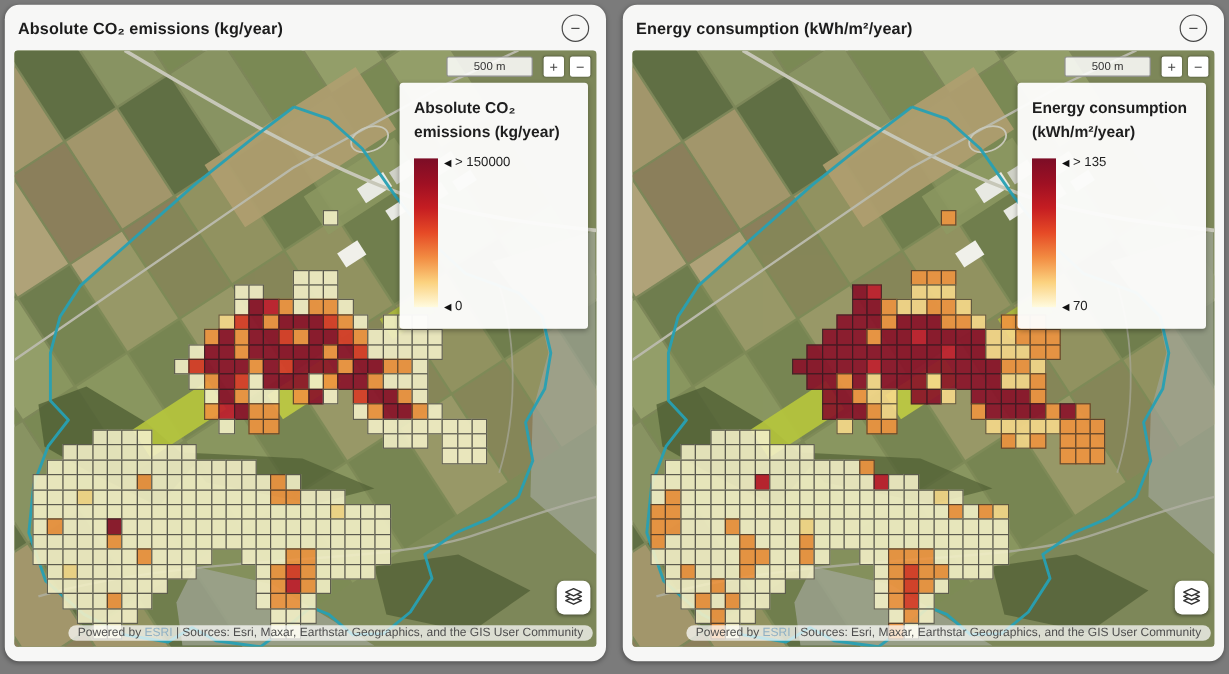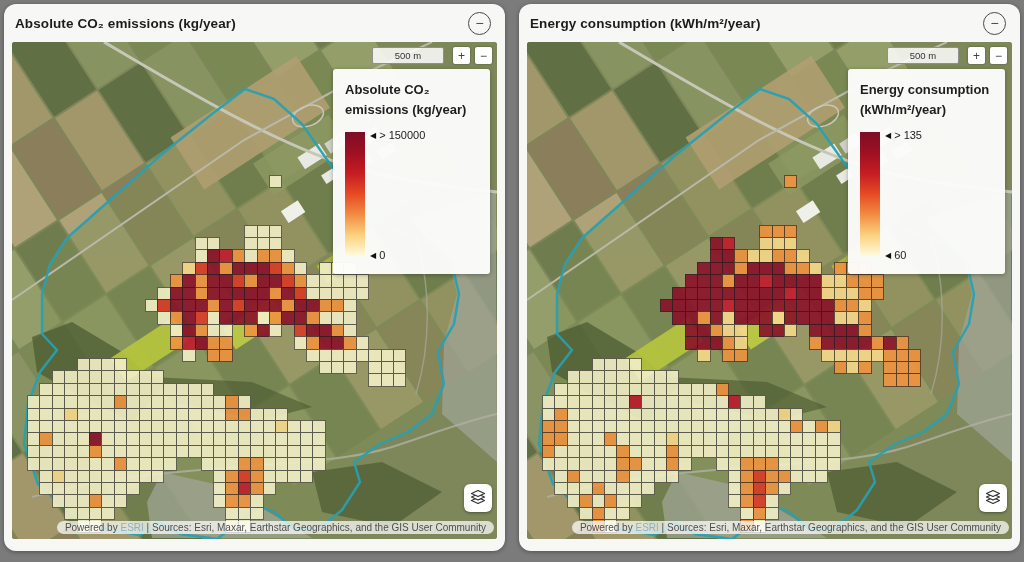--- a/index.html
+++ b/index.html
@@ -1203,21 +1203,21 @@
     <aside class="legend">
       <div class="legend-title">Energy consumption (kWh/m²/year)</div>
       <div class="ramp-wrap">
         <div class="ramp" style="background: linear-gradient(rgb(124, 13, 38), rgb(158, 16, 35), rgb(197, 29, 34), rgb(230, 74, 38), rgb(242, 140, 66), rgb(251, 210, 127), rgb(255, 251, 223));"></div>
         <div class="ramp-label top">
             <span class="tri">◀</span>
             <span>&gt; 135</span>
           </div>
         <div class="ramp-label bottom">
             <span class="tri">◀</span>
-            <span>60</span>
+            <span>70</span>
           </div>
       </div>
     </aside>
     <button class="layers-btn">
       <span>
         <svg width="16" height="16" viewBox="0 0 16 16">
             <g fill="#fff" stroke="#333" stroke-width="1.2" stroke-linejoin="round">
               <path d="M8 8.5 1.5 11.5 8 14.5 14.5 11.5Z"></path>
               <path d="M8 5 1.5 8 8 11 14.5 8Z"></path>
               <path d="M8 1.5 1.5 4.5 8 7.5 14.5 4.5Z"></path>

